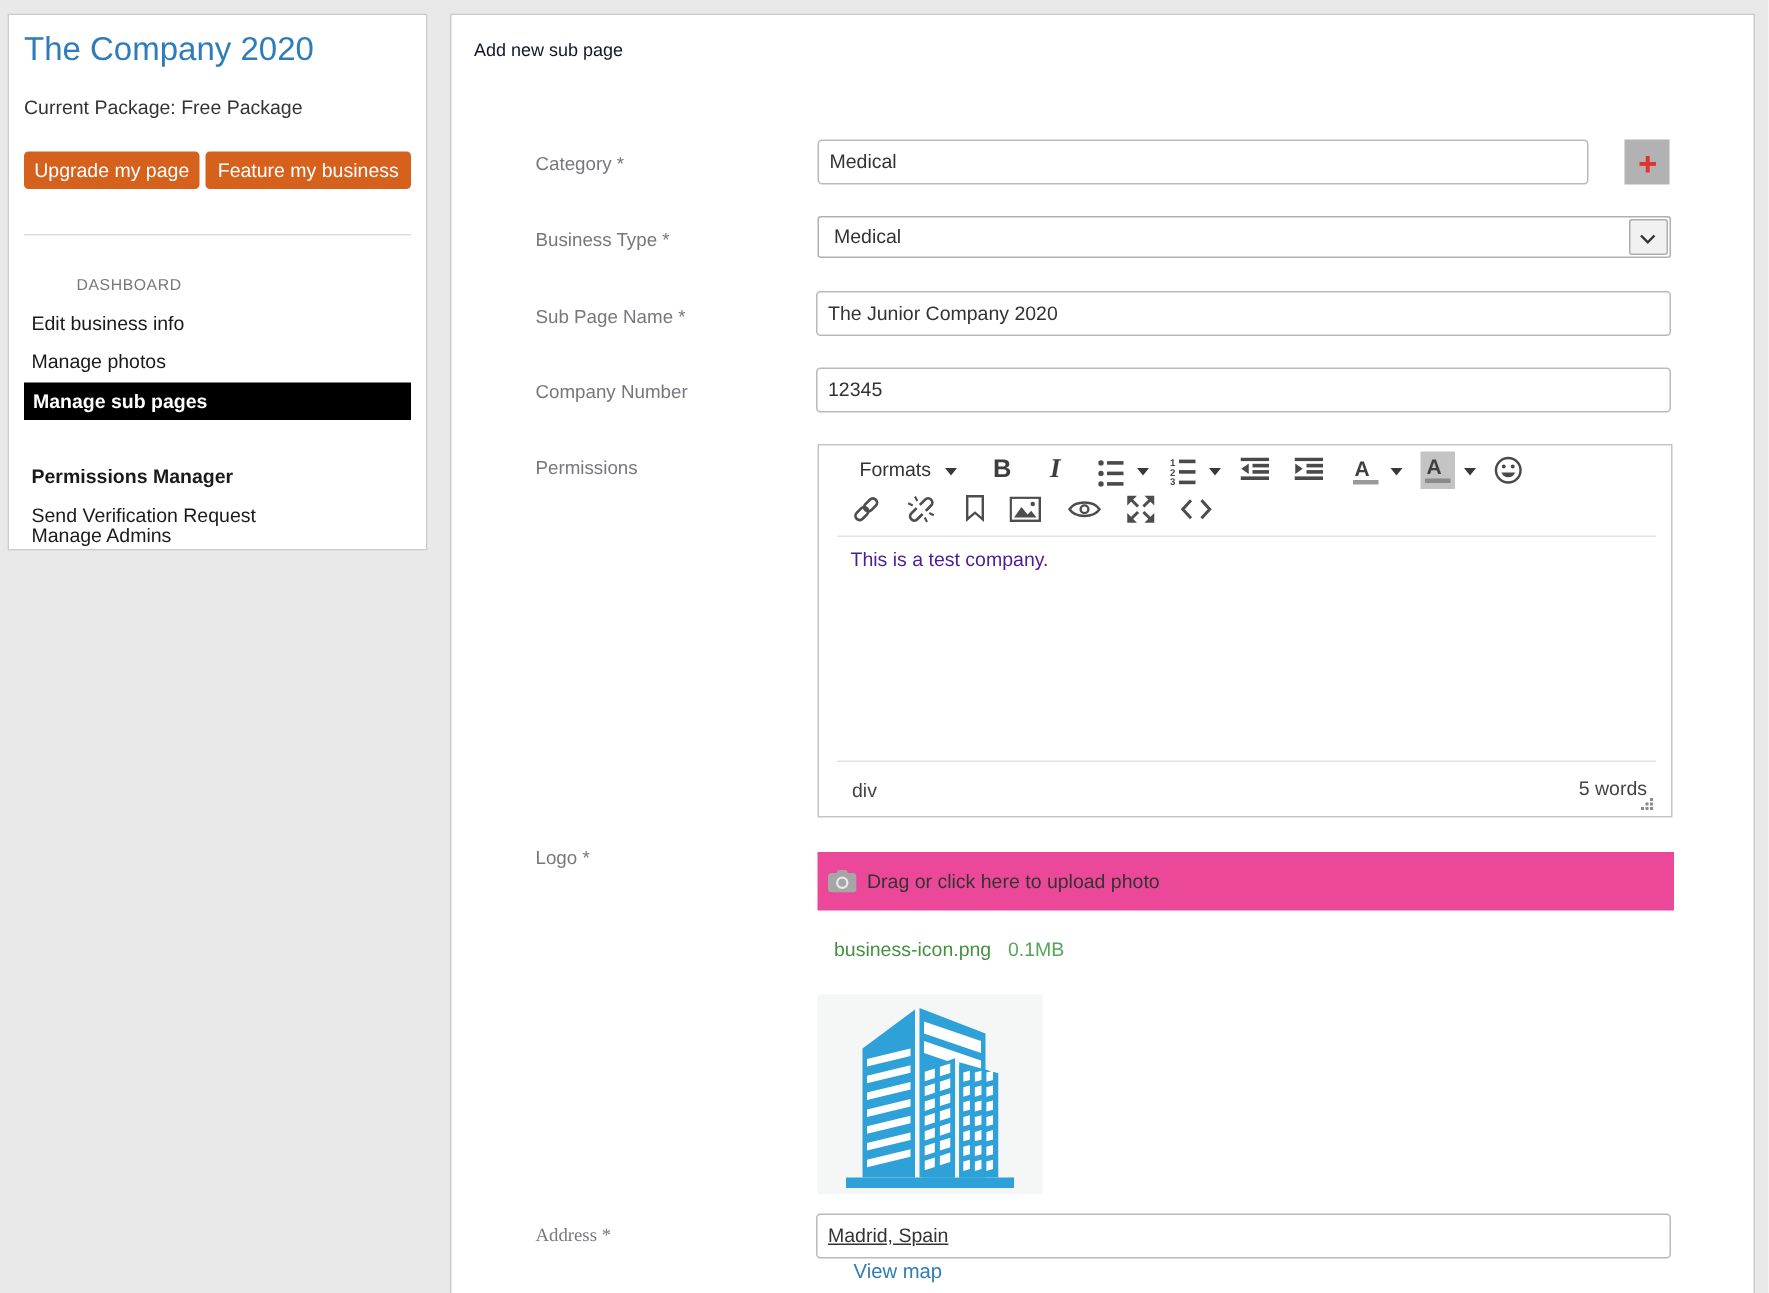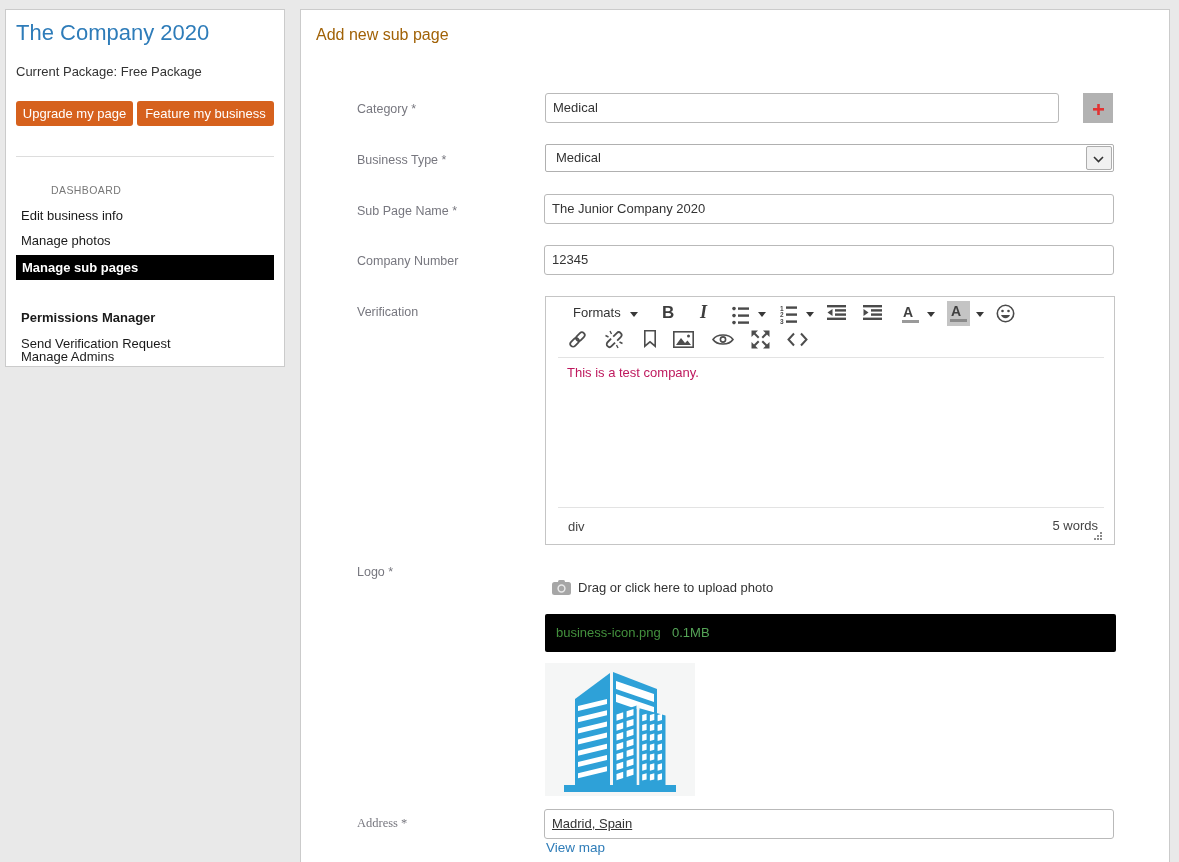--- a/index.html
+++ b/index.html
@@ -13,51 +13,51 @@
   #sb-pkg{left:16px;top:64px;font-size:13px;color:#333;}
   .obtn{position:absolute;top:101px;height:25px;line-height:25px;background:#d6611d;color:#fff;font-size:13px;text-align:center;border-radius:3px;box-sizing:border-box;}
   #sb-hr{left:16px;top:156px;width:258px;border-top:1px solid #ddd;}
   #sb-dash{left:21px;top:184px;font-size:10.5px;color:#777;letter-spacing:0.4px;padding-left:30px;}
   .mitem{position:absolute;left:21px;font-size:13px;color:#1a1a1a;}
   #sb-active{left:16px;top:255px;width:258px;height:25px;background:#000000;}
   #sb-active span{position:absolute;left:6px;top:0;line-height:25px;color:#fff;font-weight:bold;font-size:13px;}
 
   
   #main{left:300px;top:9px;width:870px;height:1100px;}
-  #heading{left:316px;top:26px;font-size:16px;color:#a16207;}
+  #heading{left:316px;top:26px;font-size:12px;color:#0f172a;}
   .flabel{position:absolute;left:357px;font-size:12.5px;color:#77777f;}
   .finput{position:absolute;box-sizing:border-box;border:1px solid #b9b9b9;border-radius:3px;background:#fff;font-size:13px;color:#333;padding-left:7px;line-height:28px;white-space:nowrap;overflow:hidden;}
   #plusbtn{left:1083px;top:93px;width:30px;height:30px;background:#b2b2b2;}
   #selbox{left:545px;top:144px;width:569px;height:28px;border:1px solid #b0b0b0;border-radius:2px;background:#fff;box-sizing:border-box;}
   #selbox .txt{position:absolute;left:10px;top:0;line-height:26px;font-size:13px;color:#333;}
   #selarrow{position:absolute;right:1px;top:1px;bottom:1px;width:26px;background:#f1f1f1;border:1px solid #adadad;border-radius:2px;box-sizing:border-box;}
   #selarrow svg{position:absolute;left:6px;top:9px;}
 
   
   #editor{left:545px;top:296px;width:570px;height:249px;border:1px solid #c5c5c5;background:#fff;box-sizing:border-box;}
   .tdiv{position:absolute;left:12px;width:546px;border-top:1px solid #e3e3e3;}
   .ticon{position:absolute;}
   .caret{position:absolute;width:0;height:0;border-left:4px solid transparent;border-right:4px solid transparent;border-top:5px solid #383838;}
   #fmts{position:absolute;left:27px;top:8px;font-size:13px;color:#333;}
   #bold{position:absolute;left:116px;top:6px;font-size:17px;font-weight:bold;color:#3d3d3d;}
   #ital{position:absolute;left:154px;top:5px;font-size:18px;font-style:italic;font-family:"Liberation Serif",serif;font-weight:bold;color:#3d3d3d;}
-  #edittext{position:absolute;left:21px;top:68px;font-size:13px;color:#be185d;}
+  #edittext{position:absolute;left:21px;top:68px;font-size:13px;color:#4c1d95;}
   #statusdiv{top:210px;}
   #pathrow{position:absolute;left:22px;top:222px;font-size:13px;color:#444;}
   #wordcount{position:absolute;right:16px;top:221px;font-size:13px;color:#444;}
 
   
-  #upbar{left:545px;top:568px;width:571px;height:39px;background:#ffffff;}
+  #upbar{left:545px;top:568px;width:571px;height:39px;background:#ec4899;}
   #upbar .cam{position:absolute;left:7px;top:12px;}
   #upbar .txt{position:absolute;left:33px;top:0;line-height:39px;font-size:13px;color:#333;}
-  #greenbar{left:545px;top:614px;width:571px;height:38px;background:#000000;border-radius:2px;}
+  #greenbar{left:545px;top:614px;width:571px;height:38px;background:#ffffff;border-radius:2px;}
   #greenbar .fn{position:absolute;left:11px;top:0;line-height:38px;font-size:13px;color:#43913d;}
   #greenbar .sz{position:absolute;left:127px;top:0;line-height:38px;font-size:13px;color:#55a457;}
   #logoimg{left:545px;top:663px;width:150px;height:133px;background:#f5f6f6;}
-  #viewmap{left:546px;top:840px;font-size:13.5px;color:#2e7cb8;}
+  #viewmap{left:569px;top:840px;font-size:13.5px;color:#2e7cb8;}
 </style>
 </head>
 <body>
 
 <div class="panel" id="sidebar"></div>
 <div class="abs" id="sb-title">The Company 2020</div>
 <div class="abs" id="sb-pkg">Current Package: Free Package</div>
 <div class="obtn" style="left:16px;width:117px;">Upgrade my page</div>
 <div class="obtn" style="left:137px;width:137px;">Feature my business</div>
 <div class="abs" id="sb-hr"></div>
@@ -92,21 +92,21 @@
       </svg>
     </span>
 </div>
 
 <div class="flabel" style="top:204px;">Sub Page Name *</div>
 <div class="finput" style="left:544px;top:194px;width:570px;height:30px;">The Junior Company 2020</div>
 
 <div class="flabel" style="top:254px;">Company Number</div>
 <div class="finput" style="left:544px;top:245px;width:570px;height:30px;">12345</div>
 
-<div class="flabel" style="top:305px;">Verification</div>
+<div class="flabel" style="top:305px;">Permissions</div>
 <div class="abs" id="editor">
 
   <div id="fmts">Formats</div>
   <div class="caret" style="left:84px;top:15px;"></div>
   <div id="bold">B</div>
   <div id="ital">I</div>
 
   <svg class="ticon" style="left:186px;top:9px;" width="18" height="20">
     <circle cx="2" cy="2.6" r="1.8" fill="#4a4a4a"></circle>
       <rect x="6" y="1.4" width="11" height="2.4" fill="#4a4a4a"></rect>

